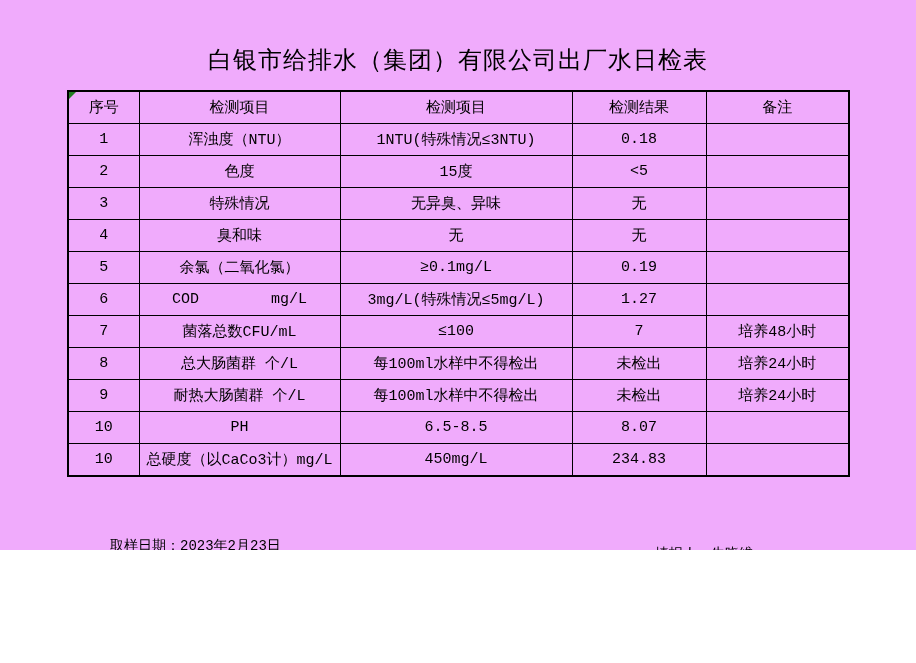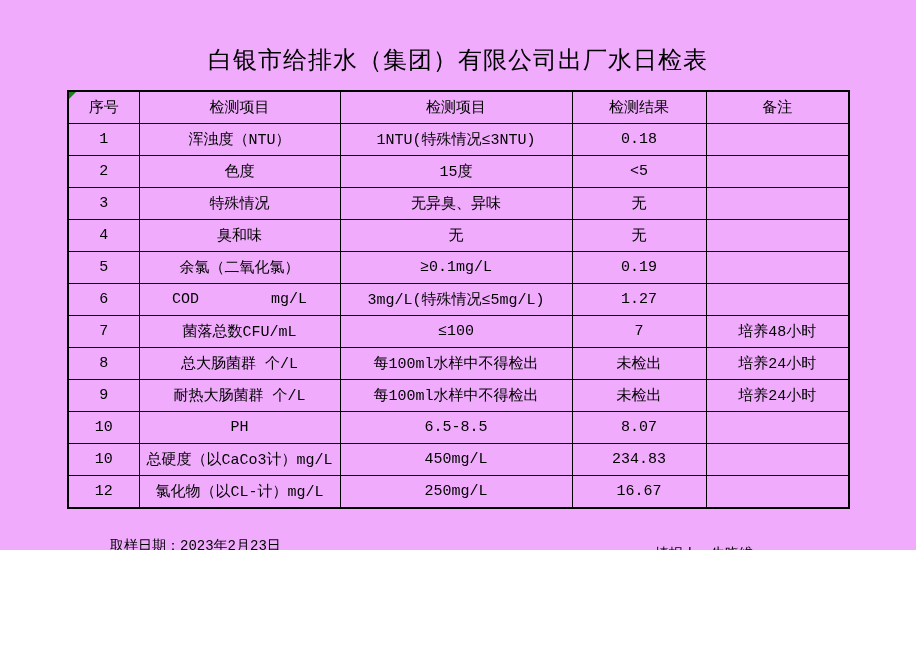--- a/index.html
+++ b/index.html
@@ -180,27 +180,20 @@
           <td>8.07</td>
           <td></td>
         </tr>
         <tr>
           <td>10</td>
           <td>总硬度（以CaCo3计）mg/L</td>
           <td>450mg/L</td>
           <td>234.83</td>
           <td></td>
         </tr>
-        <tr>
-          <td>12</td>
-          <td>氯化物（以CL-计）mg/L</td>
-          <td>250mg/L</td>
-          <td>16.67</td>
-          <td></td>
-        </tr>
       </tbody>
   </table>
 
   <div class="tri-corner" style="border-top-color: rgb(33, 124, 33);"></div>
   <div class="tri-bottom" style="border-top-color: rgb(33, 124, 33);"></div>
 
   <div class="footer-line">
     <span class="footer-sampling">取样日期：2023年2月23日</span>
     <span class="footer-reporter">填报人：牛晓维</span>
   </div>

